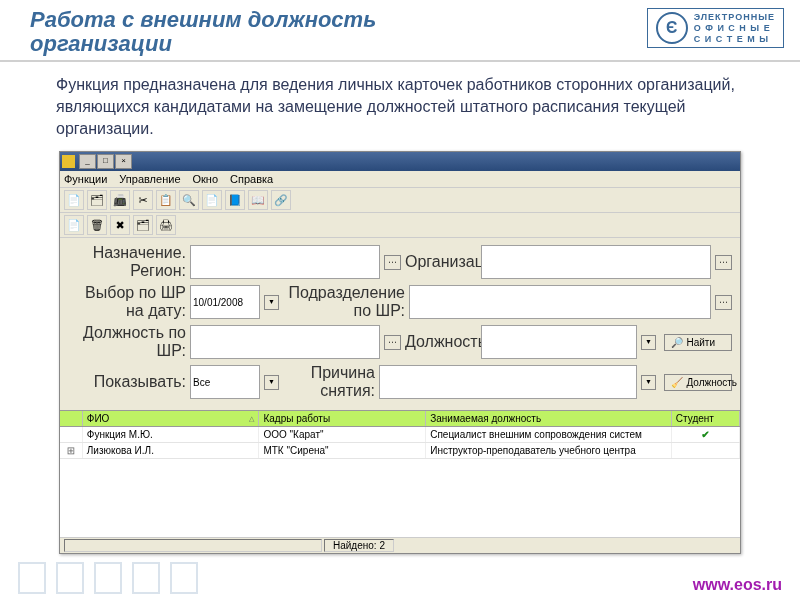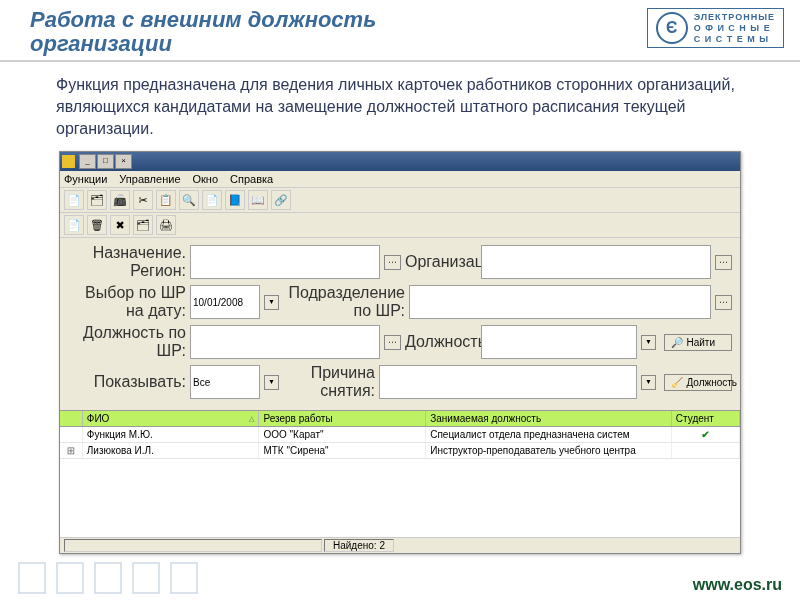--- a/index.html
+++ b/index.html
@@ -33,21 +33,21 @@
 .grid-row{display:flex;border-bottom:1px solid #e4e4e4}
 .grid-row>div{padding:2px 4px;font-size:10px;border-right:1px solid #eee}
 .row-handle{width:14px;text-align:center;color:#666;font-size:9px}
 .col-fio{width:170px}
 .col-work{width:160px}
 .col-pos{width:240px}
 .col-stud{width:60px;text-align:center}
 .check{color:#1a8a1a;font-weight:bold}
 .statusbar{background:#ece9d8;border-top:1px solid #ccc;padding:1px 4px;font-size:10px;display:flex}
 .status-cell{border:1px inset #ccc;padding:0 8px;margin-right:2px}
-.footer{position:absolute;bottom:6px;right:18px;color:#14532d;font-weight:bold;font-size:16px}
+.footer{position:absolute;bottom:6px;right:18px;color:#a21caf;font-weight:bold;font-size:16px}
 .footer-icons{position:absolute;bottom:6px;left:18px;display:flex;gap:10px;opacity:.18}
 .footer-icons div{width:24px;height:28px;border:2px solid #3a6a9a}
 </style>
 </head>
 <body>
 
 <div class="slide-header">
   <div class="slide-title">
     <div>Работа с внешним должность</div>
     <div>организации</div>
@@ -144,35 +144,35 @@
     </div>
   </div>
 
   <div class="grid-header">
     <div style="width:14px"></div>
     <div class="col-fio">
         <span>ФИО</span>
         <span class="sort-arrow">△</span>
       </div>
     <div class="col-work">
-        <span>Резерв работы</span>
+        <span>Кадры работы</span>
       </div>
     <div class="col-pos">
         <span>Занимаемая должность</span>
       </div>
     <div class="col-stud">
         <span>Студент</span>
       </div>
   </div>
   <div class="grid-body">
     <div class="grid-row">
       <div class="row-handle"></div>
       <div class="col-fio">Функция М.Ю.</div>
       <div class="col-work">ООО "Карат"</div>
-      <div class="col-pos">Специалист отдела предназначена систем</div>
+      <div class="col-pos">Специалист внешним сопровождения систем</div>
       <div class="col-stud"><span class="check">✔</span></div>
     </div>
     <div class="grid-row">
       <div class="row-handle">⊞</div>
       <div class="col-fio">Лизюкова И.Л.</div>
       <div class="col-work">МТК "Сирена"</div>
       <div class="col-pos">Инструктор-преподаватель учебного центра</div>
       <div class="col-stud"></div>
     </div>
   </div>

